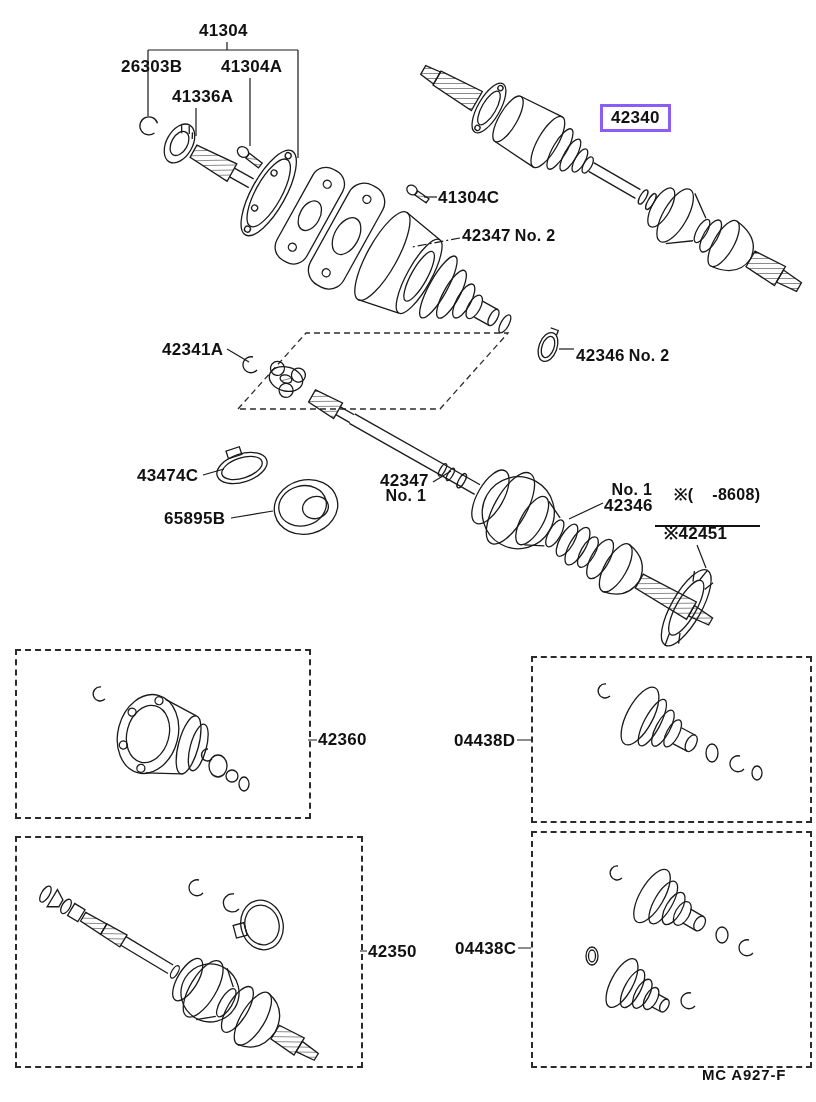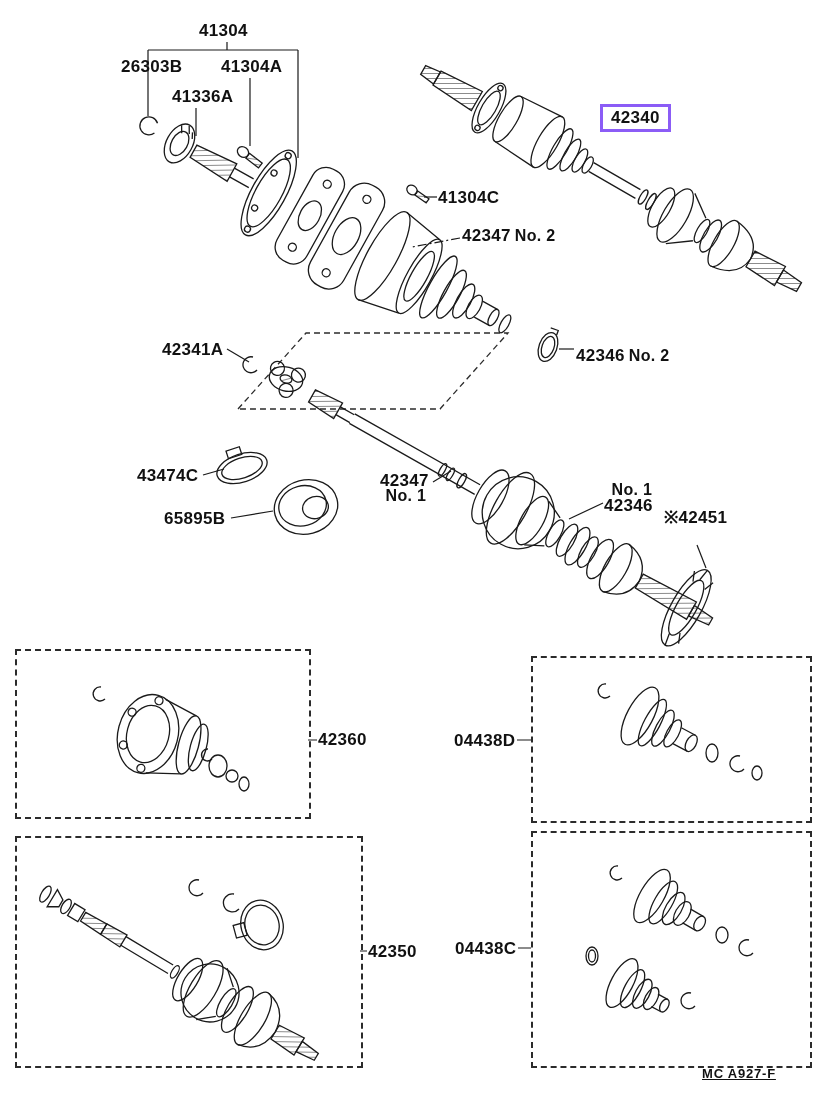--- a/index.html
+++ b/index.html
@@ -12,21 +12,21 @@
     position:absolute;font-weight:700;font-size:17px;line-height:19px;
     color:#111;white-space:nowrap;letter-spacing:.3px;
   }
   .callout .note{font-size:16px;font-weight:700;margin-left:4px;}
   .callout.col{display:flex;flex-direction:column;line-height:15px;}
   .callout.col .note{margin-left:3px;text-align:center;}
   .callout.col .note.first{margin-left:7px;margin-bottom:1px;}
   .boxed{border:3px solid #8b5cf6;padding:1px 8px 2px 8px;}
   .underlined{border-bottom:2px solid #111;padding-bottom:2px;white-space:pre;font-size:16px;}
   .kit-box{position:absolute;border:2px dashed #2b2b2b;}
-  .footer-code{position:absolute;font-size:13px;font-weight:700;letter-spacing:.8px;text-decoration:underline;}
+  .footer-code{position:absolute;font-size:15px;font-weight:700;letter-spacing:.8px;}
 </style>
 </head>
 <body>
 
 <div class="stage">
 
   <svg class="art" width="816" height="1102" viewBox="0 0 816 1102">
     <defs>
       <pattern id="spl" width="5" height="5" patternUnits="userSpaceOnUse" patternTransform="rotate(60)">
         <line x1="0" y1="0" x2="0" y2="5" stroke="#1a1a1a" stroke-width="1"></line>
@@ -313,22 +313,25 @@
   <div class="callout col" style="left:380px;top:473px">
     <span>42347</span>
     <span class="note">No. 1</span>
   </div>
 
   <div class="callout col" style="left:604px;top:482px">
     <span class="note first">No. 1</span>
     <span>42346</span>
   </div>
 
-
-  <div class="callout" style="left:664px;top:508px">
+  <div class="callout underlined" style="left:655px;top:466px">
+    <span>※(    -8608)</span>
+  </div>
+
+  <div class="callout" style="left:664px;top:524px">
     <span>※42451</span>
   </div>
 
   <div class="callout" style="left:318px;top:730px">
     <span>42360</span>
   </div>
   <div class="callout" style="left:454px;top:731px">
     <span>04438D</span>
   </div>
   <div class="callout" style="left:368px;top:942px">

